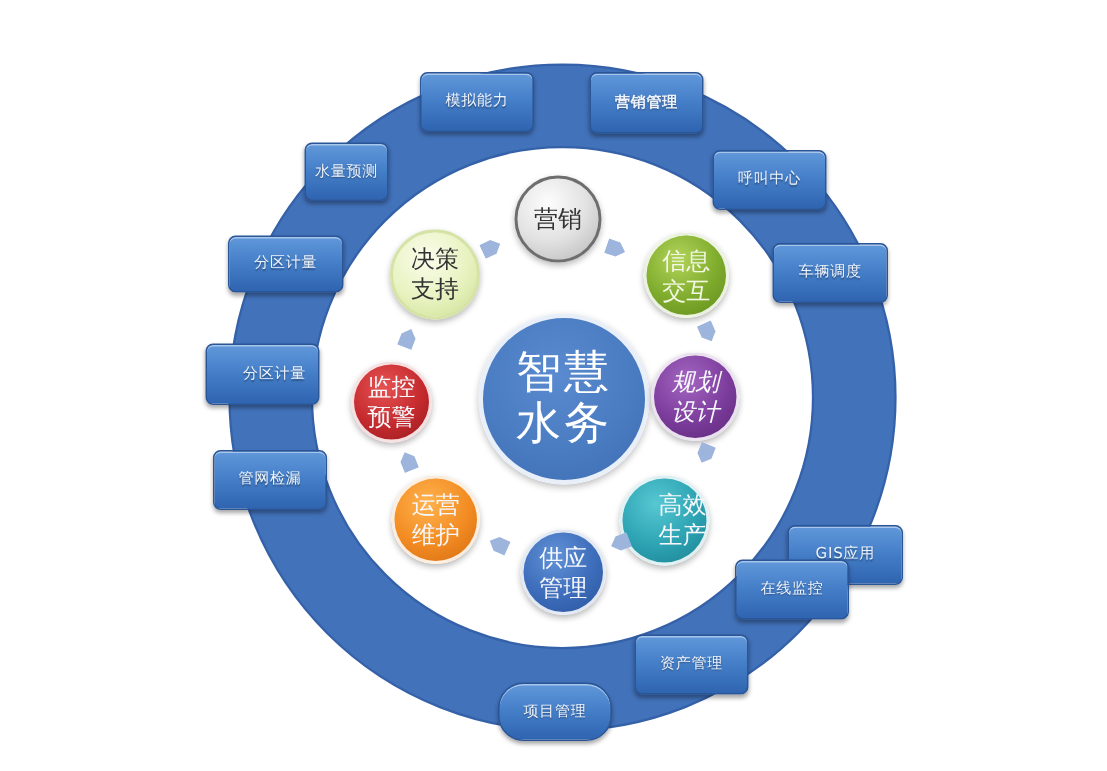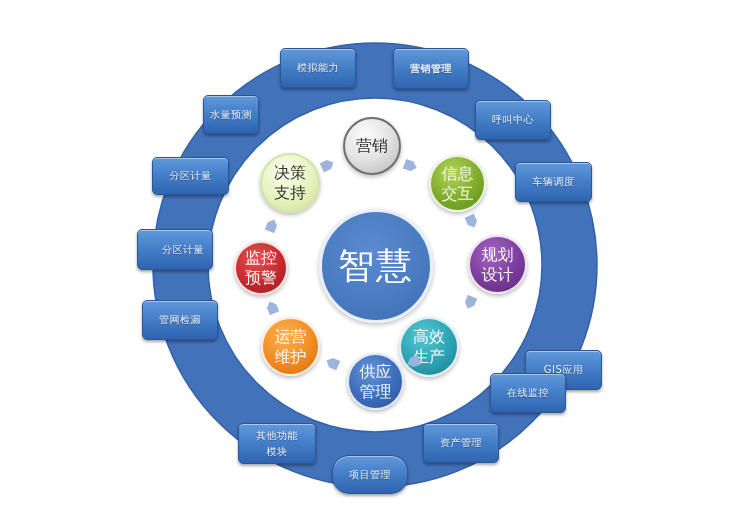--- a/index.html
+++ b/index.html
@@ -38,21 +38,21 @@
     .node.lime   { background: radial-gradient(circle at 40% 30%, #fbfdec 0%, #e7f2bf 55%, #cbdf92 100%);
                    border: 2px solid #d5e3a6; color: #333; }
 
     .hub {
       position: absolute; left: 319px; top: 209px; width: 114px; height: 114px;
       box-sizing: border-box; border-radius: 50%;
       background: radial-gradient(circle at 45% 35%, #5a8ad0 0%, #4a7cc2 55%, #3d6cb2 100%);
       border: 3px solid #e9eff9;
       box-shadow: 0 2px 5px rgba(0,0,0,0.25);
       display: flex; flex-direction: column; align-items: center; justify-content: center;
-      color: #ffffff; font-size: 36px; line-height: 34px; letter-spacing: 2px;
+      color: #ffffff; font-size: 30px; line-height: 34px; letter-spacing: 2px;
     }
     .hub span { display: block; }
 
     .arrow { position: absolute; width: 14px; height: 14px; margin-left: -7px; margin-top: -7px; }
   </style>
 </head>
 <body>
 
 <div id="stage">
 
@@ -79,53 +79,50 @@
   </div>
   <div class="module" style="left:490px;top:373px;width:76px;height:40px;">
     <span>在线监控</span>
   </div>
   <div class="module" style="left:423px;top:423px;width:76px;height:40px;">
     <span>资产管理</span>
   </div>
   <div class="module" style="left:332px;top:455px;width:76px;height:39px;border-radius:17px;">
     <span>项目管理</span>
   </div>
-  <div class="module" style="left:238px;top:423px;width:78px;height:41px;">
-    <span>其他功能</span>
-    <span>模块</span>
-  </div>
   <div class="module" style="left:142px;top:300px;width:76px;height:40px;">
     <span>管网检漏</span>
   </div>
   <div class="module" style="left:137px;top:229px;width:76px;height:41px;padding-left:16px;">
     <span>分区计量</span>
   </div>
   <div class="module" style="left:152px;top:157px;width:77px;height:38px;">
     <span>分区计量</span>
   </div>
   <div class="module" style="left:203px;top:95px;width:56px;height:39px;">
     <span>水量预测</span>
   </div>
 
   <div class="hub">
     <span>智慧</span>
+    <span>水务</span>
   </div>
 
   <div class="node gray" style="left:343px;top:117px;width:58px;height:58px;">
     <span>营销</span>
   </div>
   <div class="node green" style="left:429px;top:155px;width:57px;height:57px;">
     <span>信息</span>
     <span>交互</span>
   </div>
-  <div class="node purple" style="left:468px;top:235px;width:59px;height:59px;">
+  <div class="node purple" style="left:434px;top:235px;width:59px;height:59px;font-style:italic;">
     <span>规划</span>
     <span>设计</span>
   </div>
-  <div class="node teal" style="left:399px;top:317px;width:60px;height:60px;">
+  <div class="node teal" style="left:413px;top:317px;width:60px;height:60px;align-items:flex-end;">
     <span>高效</span>
     <span>生产</span>
   </div>
   <div class="node blue" style="left:347px;top:353px;width:57px;height:57px;">
     <span>供应</span>
     <span>管理</span>
   </div>
   <div class="node orange" style="left:261px;top:317px;width:59px;height:59px;">
     <span>运营</span>
     <span>维护</span>

